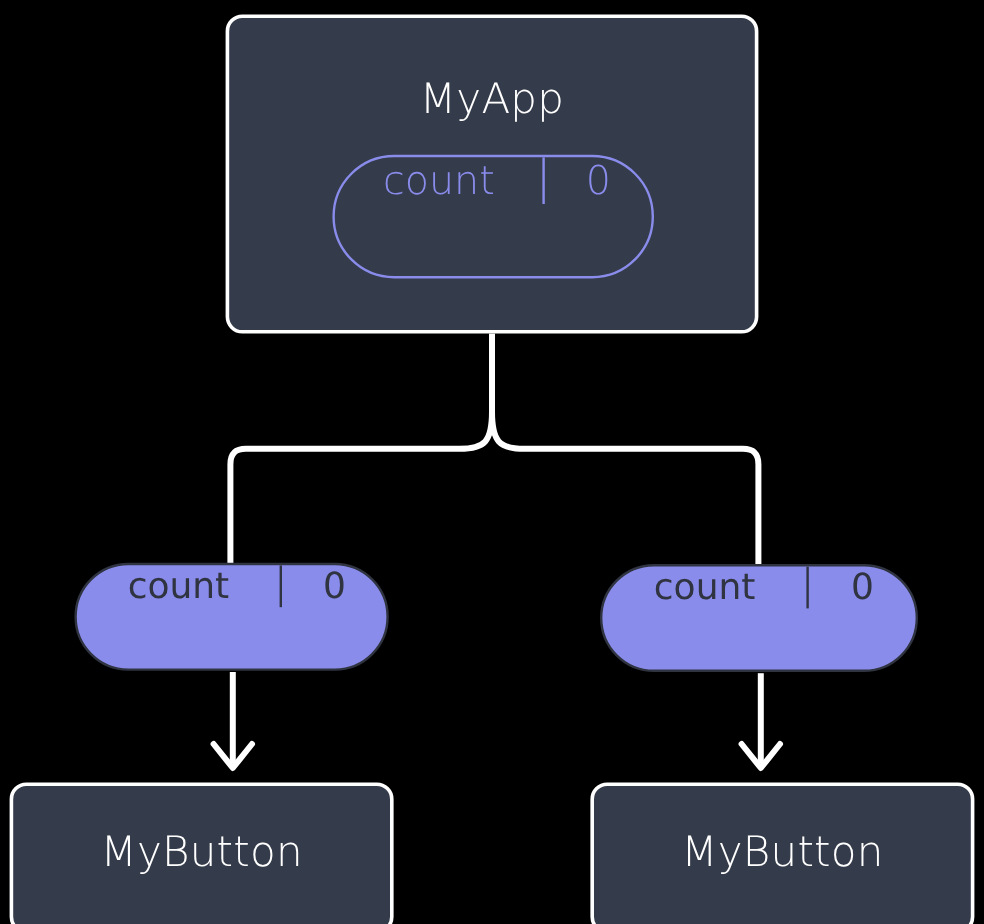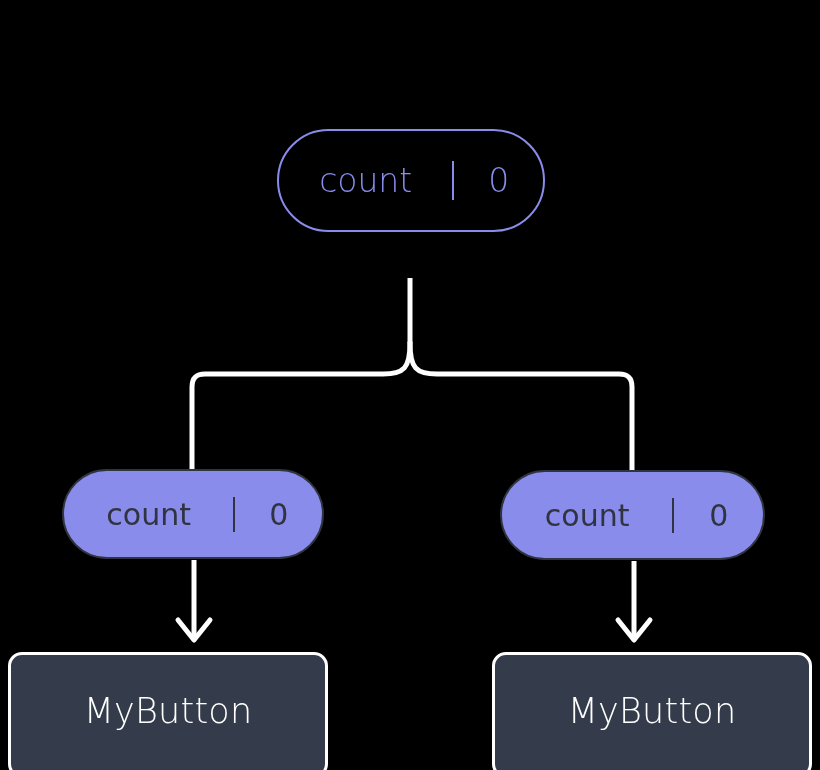--- a/index.html
+++ b/index.html
@@ -70,21 +70,21 @@
     height: 126px;
   }
   #box-mybutton-left .comp-title,
   #box-mybutton-right .comp-title { top: 36px; }
 
   
   .pill {
     position: absolute;
     box-sizing: border-box;
     display: flex;
-    align-items: center;
+    align-items: flex-start;
     border-radius: 999px;
     overflow: hidden;
   }
   .pill-key, .pill-val {
     display: flex;
     align-items: center;
     justify-content: center;
     white-space: nowrap;
     box-sizing: border-box;
   }
@@ -171,20 +171,23 @@
       <path d="M 194 560 L 194 636" fill="none" stroke="#ffffff" stroke-width="5"></path>
       <path d="M 178 620 L 194 640 L 210 620" fill="none" stroke="#ffffff" stroke-width="5" stroke-linecap="round" stroke-linejoin="round"></path>
     </g>
 
     <g>
       <path d="M 634 561 L 634 636" fill="none" stroke="#ffffff" stroke-width="5"></path>
       <path d="M 618 620 L 634 640 L 650 620" fill="none" stroke="#ffffff" stroke-width="5" stroke-linecap="round" stroke-linejoin="round"></path>
     </g>
   </svg>
 
+  <div class="comp-box" id="box-myapp">
+    <div class="comp-title">MyApp</div>
+  </div>
 
   <div class="pill pill-outline" id="pill-myapp">
     <div class="pill-key">count</div>
     <div class="pill-val">0</div>
   </div>
 
   <div class="pill pill-filled" id="pill-left">
     <div class="pill-key">count</div>
     <div class="pill-val">0</div>
   </div>

